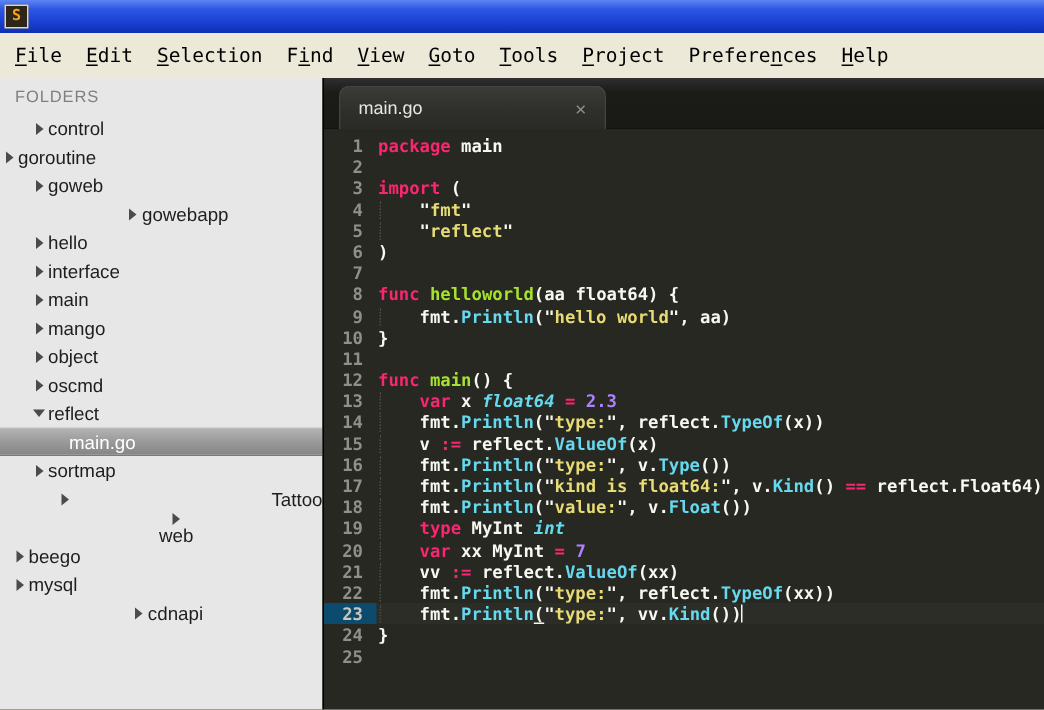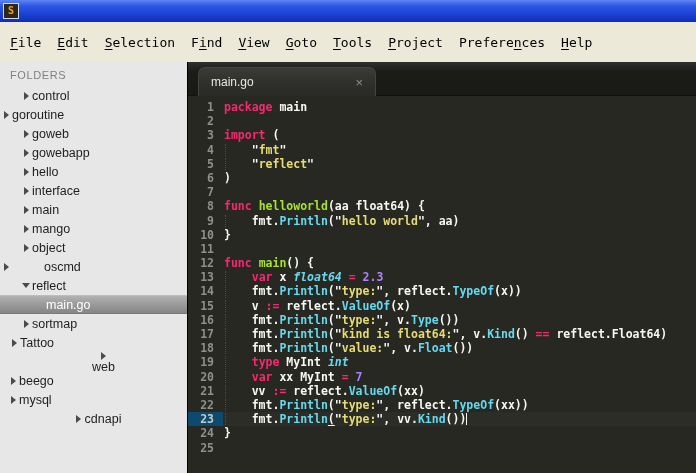--- a/index.html
+++ b/index.html
@@ -11,30 +11,30 @@
   
   .titlebar{height:22px;flex:none;display:flex;align-items:center;padding-left:3px;
     background:linear-gradient(180deg,#5d85f4 0%,#2e56e4 28%,#1d43d6 62%,#0d2fb4 100%);
     color:#fff;font-family:"DejaVu Sans Mono",monospace;font-weight:bold;font-size:13px;
     white-space:nowrap;text-shadow:1px 1px 0 rgba(0,0,30,.55);}
   .app-icon{width:14px;height:14px;flex:none;margin-right:5px;border:1px solid #cfd9ee;
     background:#2e2619;color:#f7a41d;font-size:10px;line-height:14px;text-align:center;
     font-family:"DejaVu Sans Mono",monospace;font-weight:bold;text-shadow:none;}
 
   
-  .menubar{height:40px;flex:none;display:flex;align-items:center;background:#ECE9D8;
+  .menubar{height:30px;flex:none;display:flex;align-items:center;background:#ECE9D8;
     font-family:"DejaVu Sans Mono",monospace;font-size:13px;color:#000;padding-left:2px;}
   .menu-item{padding:2px 8px;cursor:default;}
   .menu-item u{text-underline-offset:2px;}
 
   
   .main{flex:1;display:flex;min-height:0;}
 
   
-  .sidebar{width:187px;flex:none;background:#E7E7E7;overflow:hidden;
+  .sidebar{width:215px;flex:none;background:#E7E7E7;overflow:hidden;
     font-size:12.5px;color:#1e1e1e;}
   .folders-header{padding:7px 0 5px 10px;color:#7f7f7f;font-size:11px;letter-spacing:.6px;}
   .side-item{height:19px;display:flex;align-items:center;white-space:nowrap;}
   .side-item .tri{width:12px;flex:none;display:flex;align-items:center;justify-content:center;}
   .tri-c{width:0;height:0;border-left:5px solid #4b4b4b;border-top:4px solid transparent;
     border-bottom:4px solid transparent;}
   .tri-e{width:0;height:0;border-top:5px solid #4b4b4b;border-left:4px solid transparent;
     border-right:4px solid transparent;}
   .side-item.selected{background:linear-gradient(180deg,#b2b2b2 0%,#9a9a9a 50%,#868686 100%);
     color:#fff;border-top:1px solid #bdbdbd;border-bottom:1px solid #7a7a7a;height:17px;}
@@ -111,21 +111,21 @@
               <span class="tri-c"></span>
             </span>
             <span>goroutine</span>
           </div>
           <div class="side-item" style="padding-left: 20px;">
             <span class="tri">
               <span class="tri-c"></span>
             </span>
             <span>goweb</span>
           </div>
-          <div class="side-item" style="padding-left: 20px;">
+          <div class="side-item" style="padding-left: 20px; justify-content: center;">
             <span class="tri">
               <span class="tri-c"></span>
             </span>
             <span>gowebapp</span>
           </div>
           <div class="side-item" style="padding-left: 20px;">
             <span class="tri">
               <span class="tri-c"></span>
             </span>
             <span>hello</span>
@@ -147,42 +147,42 @@
               <span class="tri-c"></span>
             </span>
             <span>mango</span>
           </div>
           <div class="side-item" style="padding-left: 20px;">
             <span class="tri">
               <span class="tri-c"></span>
             </span>
             <span>object</span>
           </div>
-          <div class="side-item" style=" gap: 32px;">
+          <div class="side-item" style="padding-left: 20px;">
             <span class="tri">
               <span class="tri-c"></span>
             </span>
             <span>oscmd</span>
           </div>
           <div class="side-item" style="padding-left: 20px;">
             <span class="tri">
               <span class="tri-e"></span>
             </span>
             <span>reflect</span>
           </div>
           <div class="side-item selected" style="padding-left: 46px;">
             <span>main.go</span>
           </div>
           <div class="side-item" style="padding-left: 20px;">
             <span class="tri">
               <span class="tri-c"></span>
             </span>
             <span>sortmap</span>
           </div>
-          <div class="side-item" style="padding-left: 8px;">
+          <div class="side-item" style="padding-left: 37px; justify-content: space-between;">
             <span class="tri">
               <span class="tri-c"></span>
             </span>
             <span>Tattoo</span>
           </div>
           <div class="side-item" style="padding-left: 20px; flex-direction: column;">
             <span class="tri">
               <span class="tri-c"></span>
             </span>
             <span>web</span>

